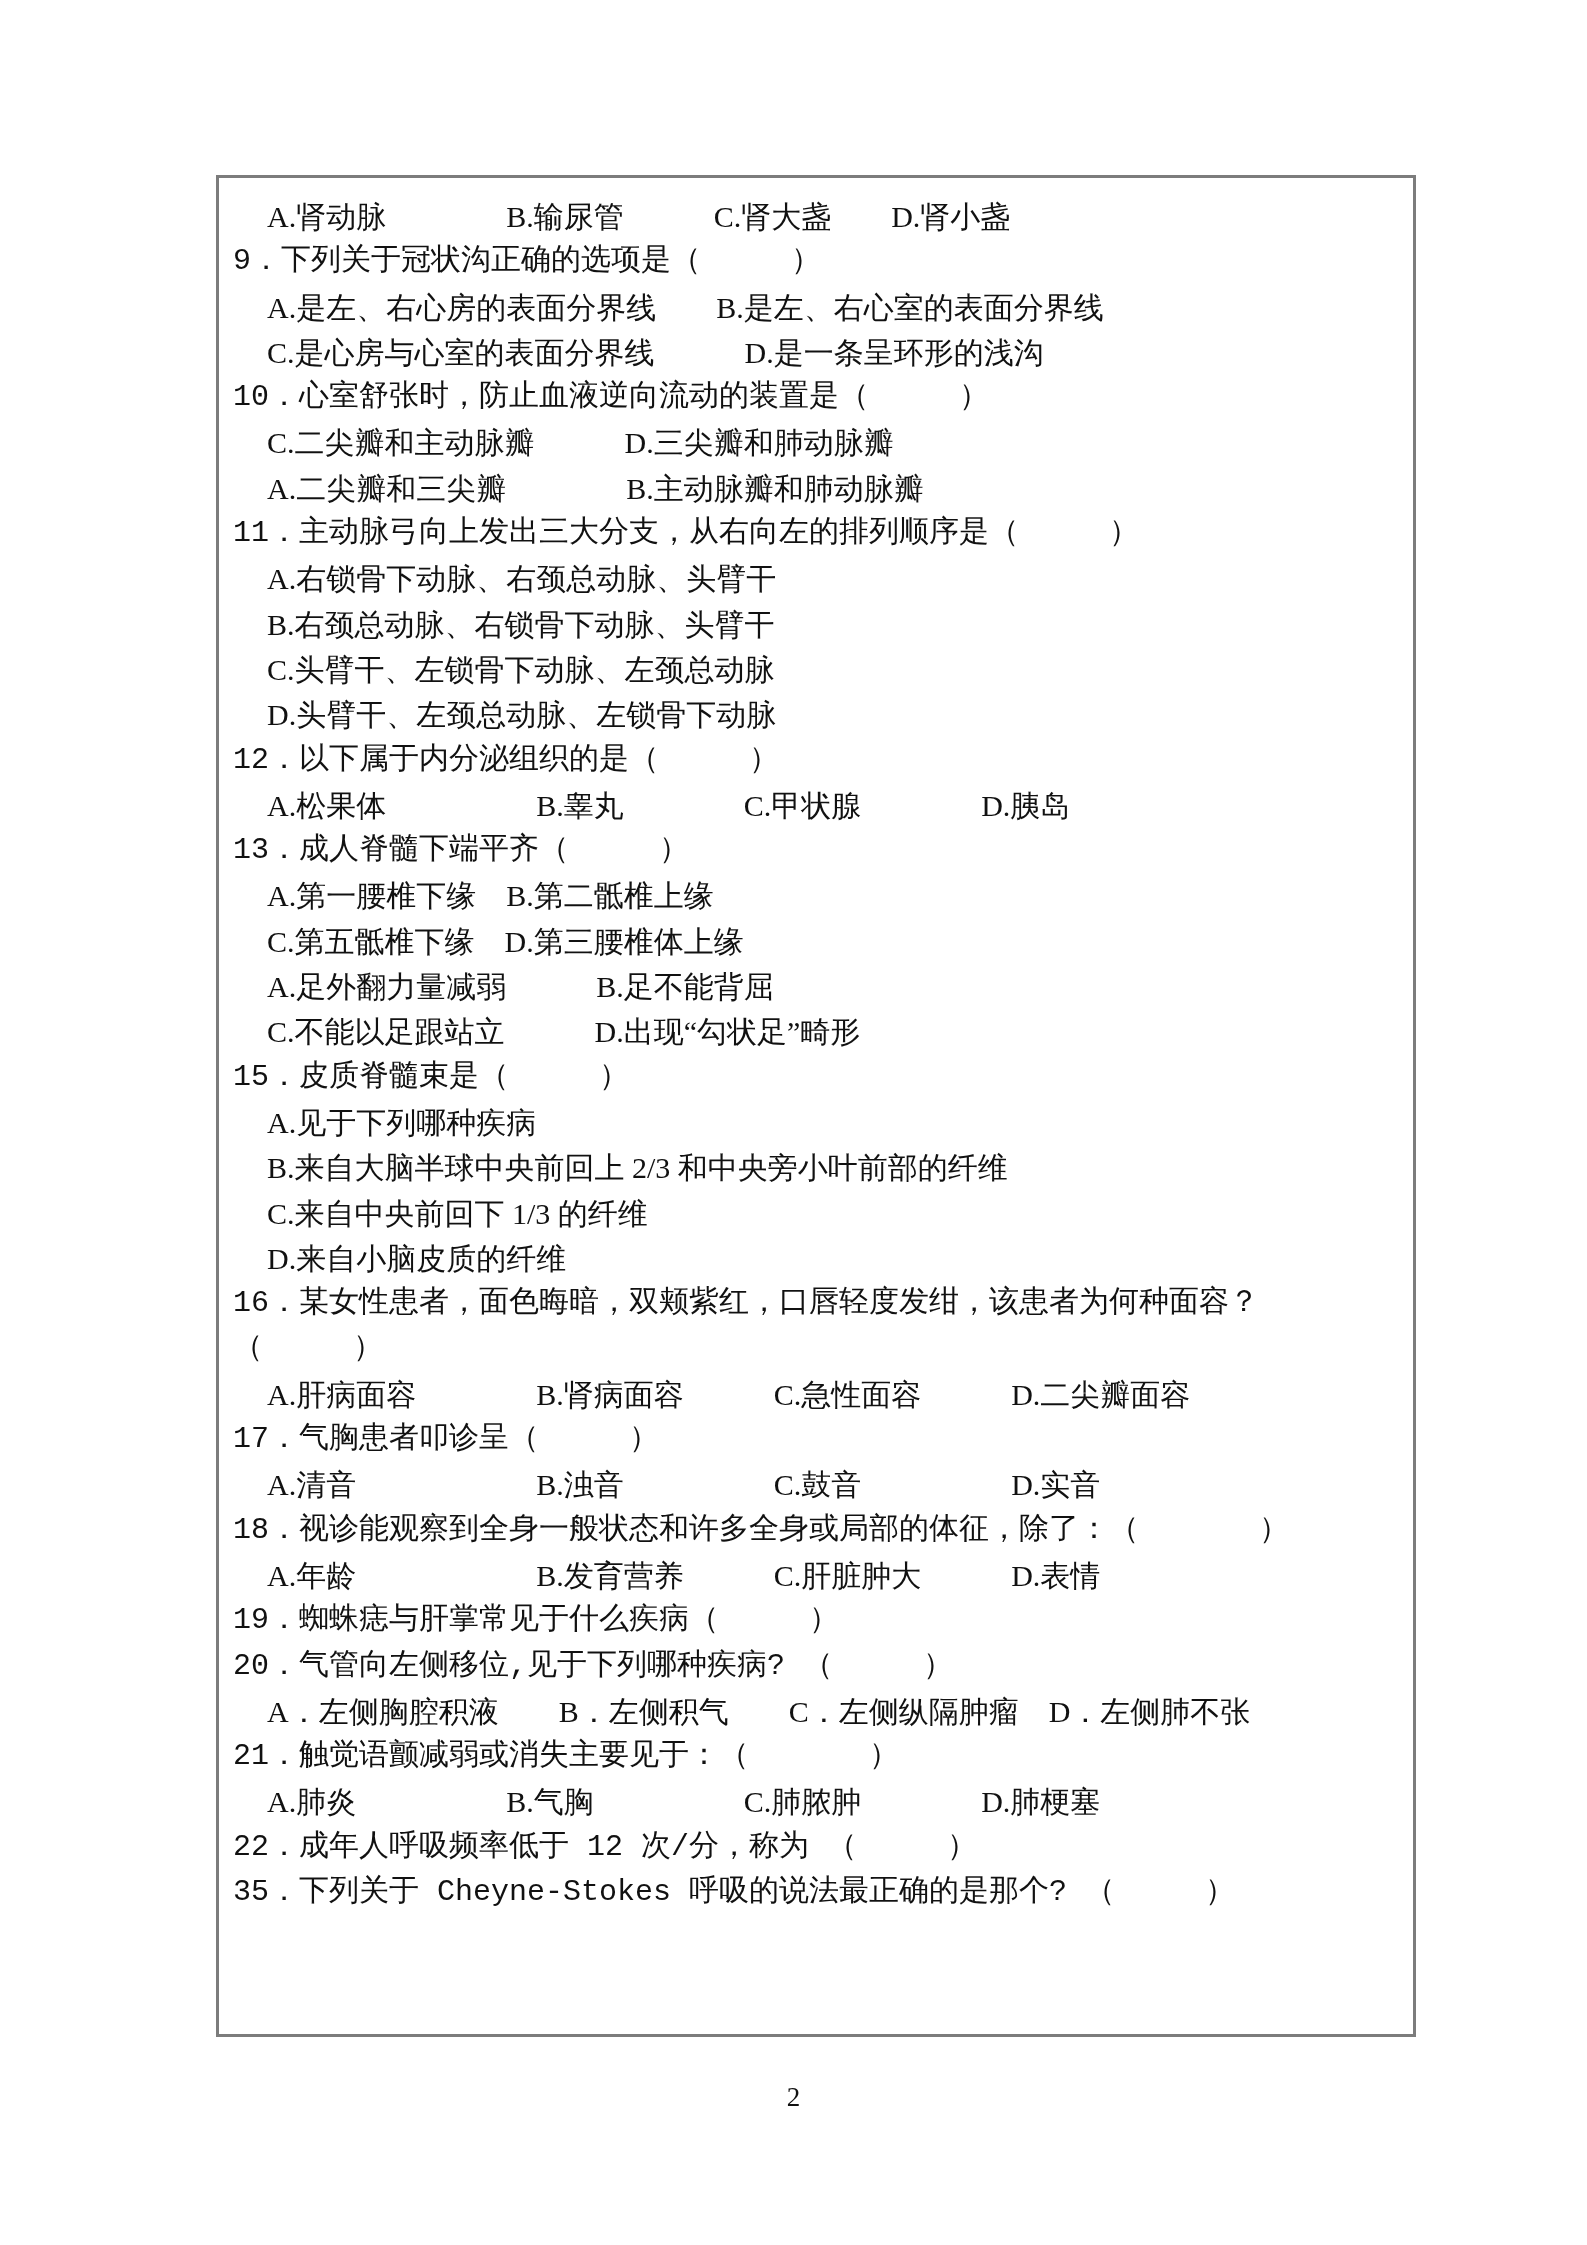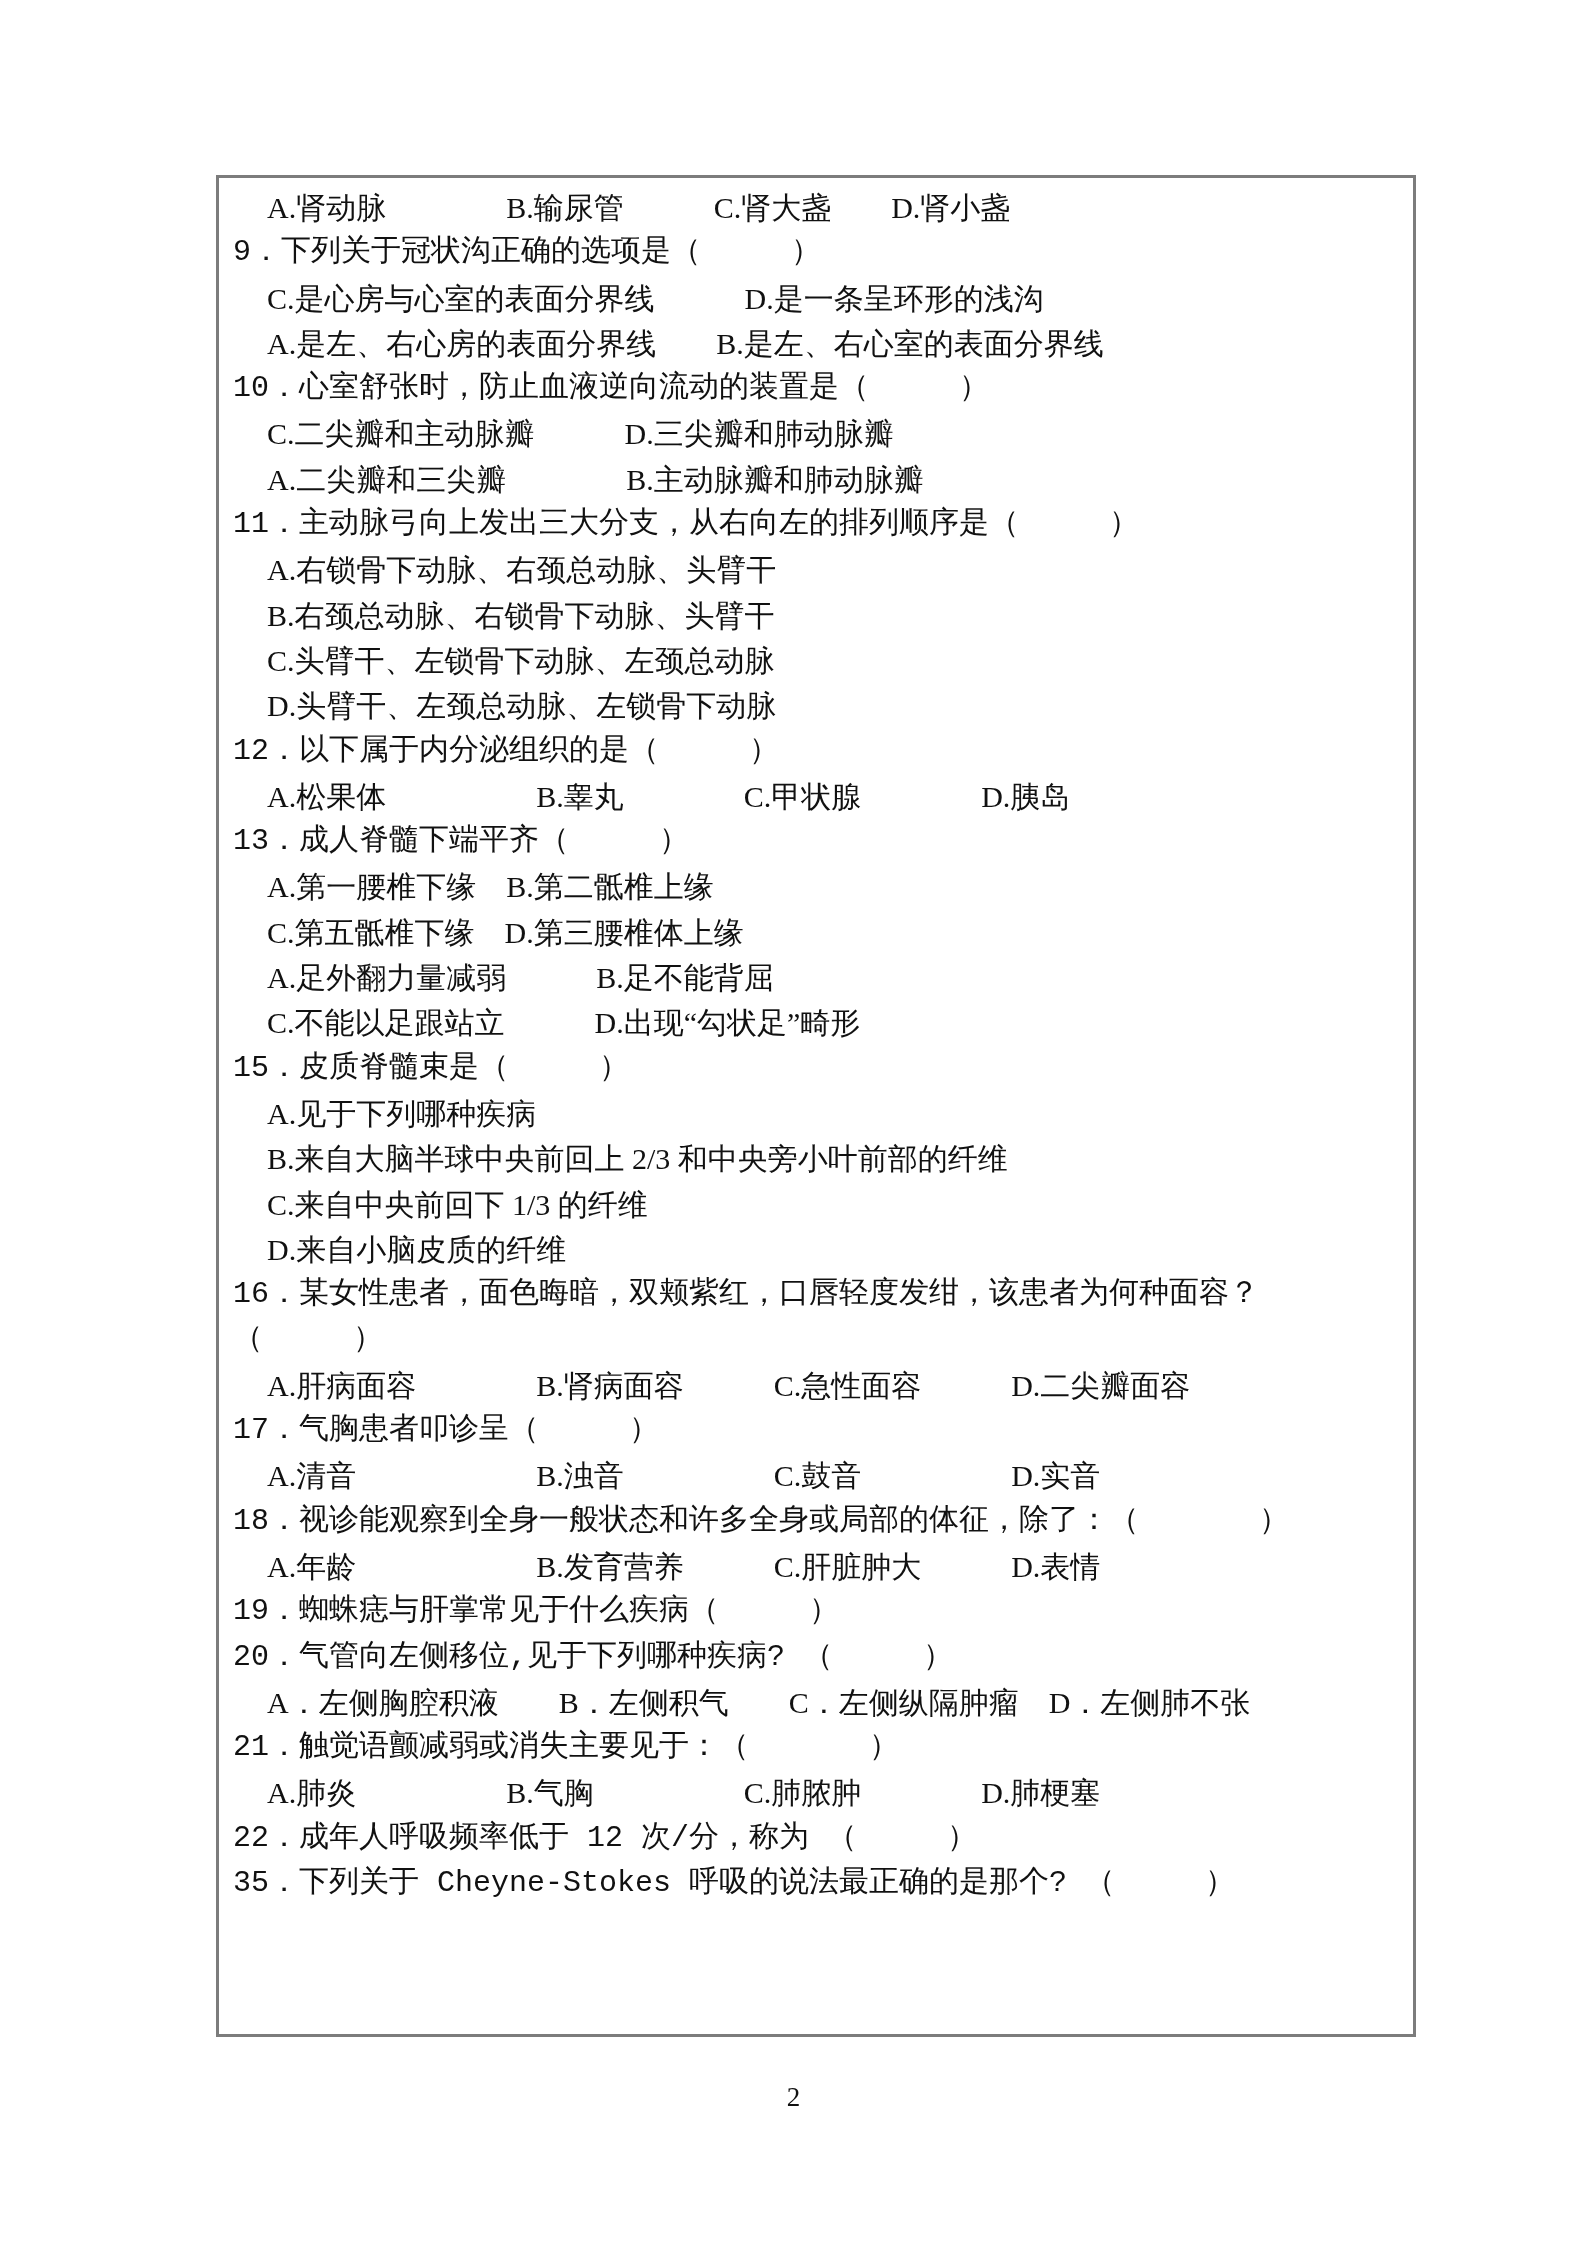--- a/index.html
+++ b/index.html
@@ -17,21 +17,21 @@
     color: #111111;
   }
   .sheet {
     position: absolute;
     left: 216px;
     top: 175px;
     width: 1200px;
     height: 1862px;
     border: 3px solid #7c7c7c;
     box-sizing: border-box;
-    padding-top: 7px;
+    padding-top: 16px;
     overflow: hidden;
     background: #ffffff;
   }
   .line {
     white-space: pre;
     font-size: 30px;
     line-height: 45.3px;
     height: 45.3px;
     color: #111111;
   }
@@ -47,22 +47,22 @@
     color: #111111;
   }
 </style>
 </head>
 <body>
 
 <div class="page">
   <div class="sheet">
       <div class="line opt">A.肾动脉　　　　B.输尿管　　　C.肾大盏　　D.肾小盏</div>
       <div class="line q">9．下列关于冠状沟正确的选项是（　　　）</div>
+      <div class="line opt">A.是左、右心房的表面分界线　　B.是左、右心室的表面分界线</div>
       <div class="line opt">C.是心房与心室的表面分界线　　　D.是一条呈环形的浅沟</div>
-      <div class="line opt">A.是左、右心房的表面分界线　　B.是左、右心室的表面分界线</div>
       <div class="line q">10．心室舒张时，防止血液逆向流动的装置是（　　　）</div>
       <div class="line opt">C.二尖瓣和主动脉瓣　　　D.三尖瓣和肺动脉瓣</div>
       <div class="line opt">A.二尖瓣和三尖瓣　　　　B.主动脉瓣和肺动脉瓣</div>
       <div class="line q">11．主动脉弓向上发出三大分支，从右向左的排列顺序是（　　　）</div>
       <div class="line opt">A.右锁骨下动脉、右颈总动脉、头臂干</div>
       <div class="line opt">B.右颈总动脉、右锁骨下动脉、头臂干</div>
       <div class="line opt">C.头臂干、左锁骨下动脉、左颈总动脉</div>
       <div class="line opt">D.头臂干、左颈总动脉、左锁骨下动脉</div>
       <div class="line q">12．以下属于内分泌组织的是（　　　）</div>
       <div class="line opt">A.松果体　　　　　B.睾丸　　　　C.甲状腺　　　　D.胰岛</div>

